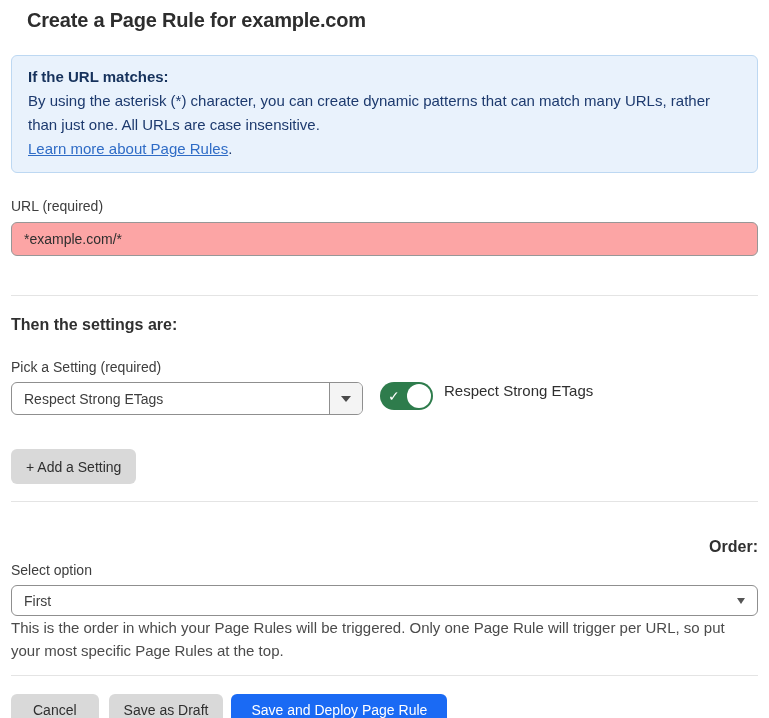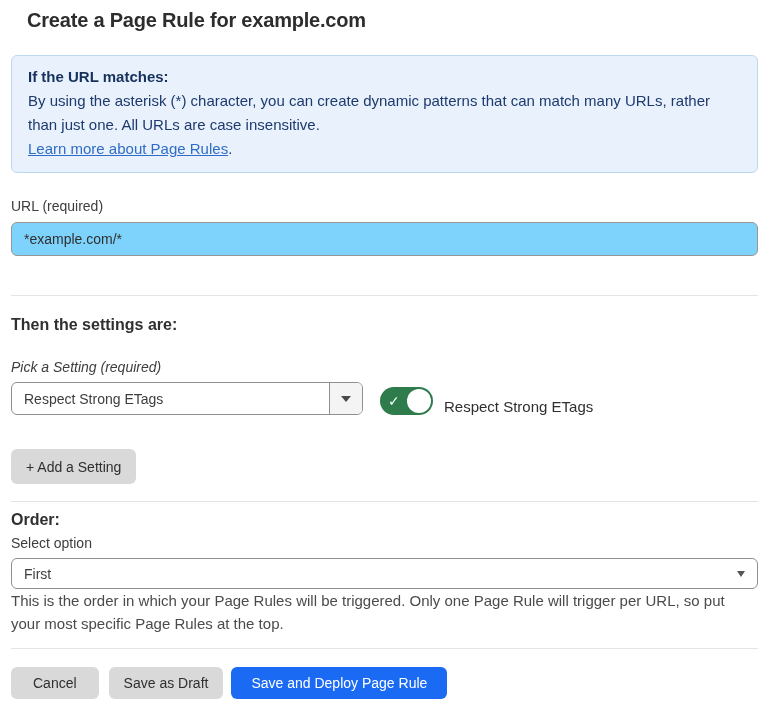--- a/index.html
+++ b/index.html
@@ -39,47 +39,47 @@
   
   .field-label { display: block; font-size: 14px; color: #3d3d3d; }
 
   
   .url-label { margin-top: 25px; }
   .url-input {
     display: block;
     margin-top: 8px;
     width: 100%;
     height: 31px;
-    background: #7dd3fc;
+    background: #fca5a5;
     border: 1px solid #979797;
     border-radius: 6px;
     padding: 16px 12px;
     font-size: 14px;
     color: #2f2f2f;
     font-family: inherit;
   }
 
   .divider { border: none; border-top: 1px solid #e4e4e4; }
   .divider-1 { margin-top: 39px; }
   .divider-2 { margin-top: 17px; }
   .divider-3 { margin-top: 13px; }
 
   .section-heading {
     font-size: 16px;
     font-weight: 700;
     color: #303030;
   }
   .settings-heading { margin-top: 20px; }
-  .pick-label { margin-top: 25px; font-style: italic; }
+  .pick-label { margin-top: 25px; }
 
   
   .settings-row {
     margin-top: 7px;
     display: flex;
-    align-items: flex-end;
+    align-items: flex-start;
   }
   .setting-select {
     width: 352px;
     height: 33px;
     background: #ffffff;
     border: 1px solid #8f8f8f;
     border-radius: 6px;
     display: flex;
     align-items: stretch;
     cursor: pointer;
@@ -150,21 +150,21 @@
   .btn-gray { background: #d9d9d9; color: #2f2f2f; }
   .btn-primary { background: #1a6af4; color: #ffffff; }
 
   .add-setting-btn {
     margin-top: 34px;
     height: 35px;
     padding: 0 15px;
   }
 
   
-  .order-heading { margin-top: 9px; }
+  .order-heading { margin-top: 36px; text-align: right; }
   .order-label { margin-top: 6px; }
   .order-select {
     margin-top: 7px;
     width: 100%;
     height: 31px;
     background: #ffffff;
     border: 1px solid #8f8f8f;
     border-radius: 6px;
     display: flex;
     align-items: center;

